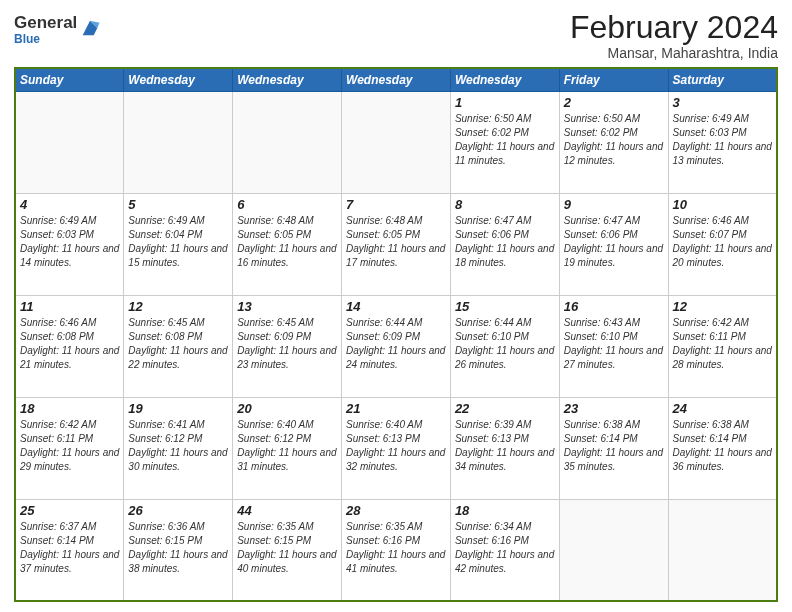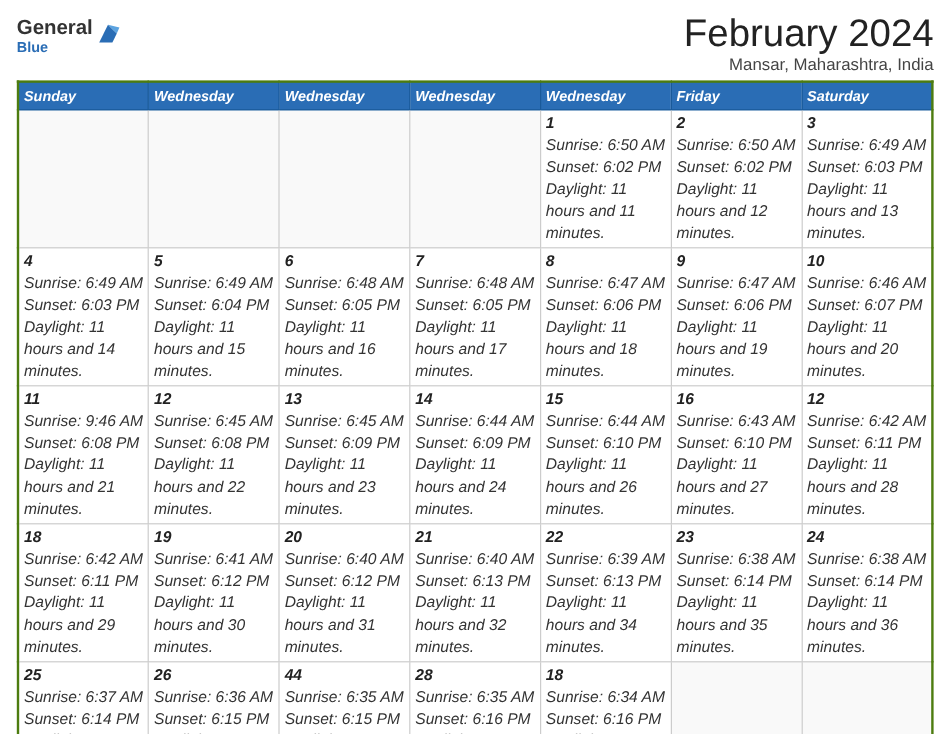--- a/index.html
+++ b/index.html
@@ -92,21 +92,21 @@
       background: #f9f9f9;
     }
     .day-number {
       font-size: 13px;
       font-weight: bold;
       color: #222;
       margin-bottom: 2px;
       display: block;
     }
     .day-info {
-      font-size: 13px;
+      font-size: 10px;
       line-height: 1.4;
       color: #333;
     }
   </style>
 </head>
 <body>
 
 <div class="page">
   <div class="header">
     <div class="logo">
@@ -212,21 +212,21 @@
             <span class="day-number">10</span>
             <div class="day-info">Sunrise: 6:46 AM
 Sunset: 6:07 PM
 Daylight: 11 hours
 and 20 minutes.</div>
           </td>
         </tr>
         <tr>
           <td>
             <span class="day-number">11</span>
-            <div class="day-info">Sunrise: 9:46 AM
+            <div class="day-info">Sunrise: 6:46 AM
 Sunset: 6:08 PM
 Daylight: 11 hours
 and 21 minutes.</div>
           </td>
           <td>
             <span class="day-number">12</span>
             <div class="day-info">Sunrise: 6:45 AM
 Sunset: 6:08 PM
 Daylight: 11 hours
 and 22 minutes.</div>

